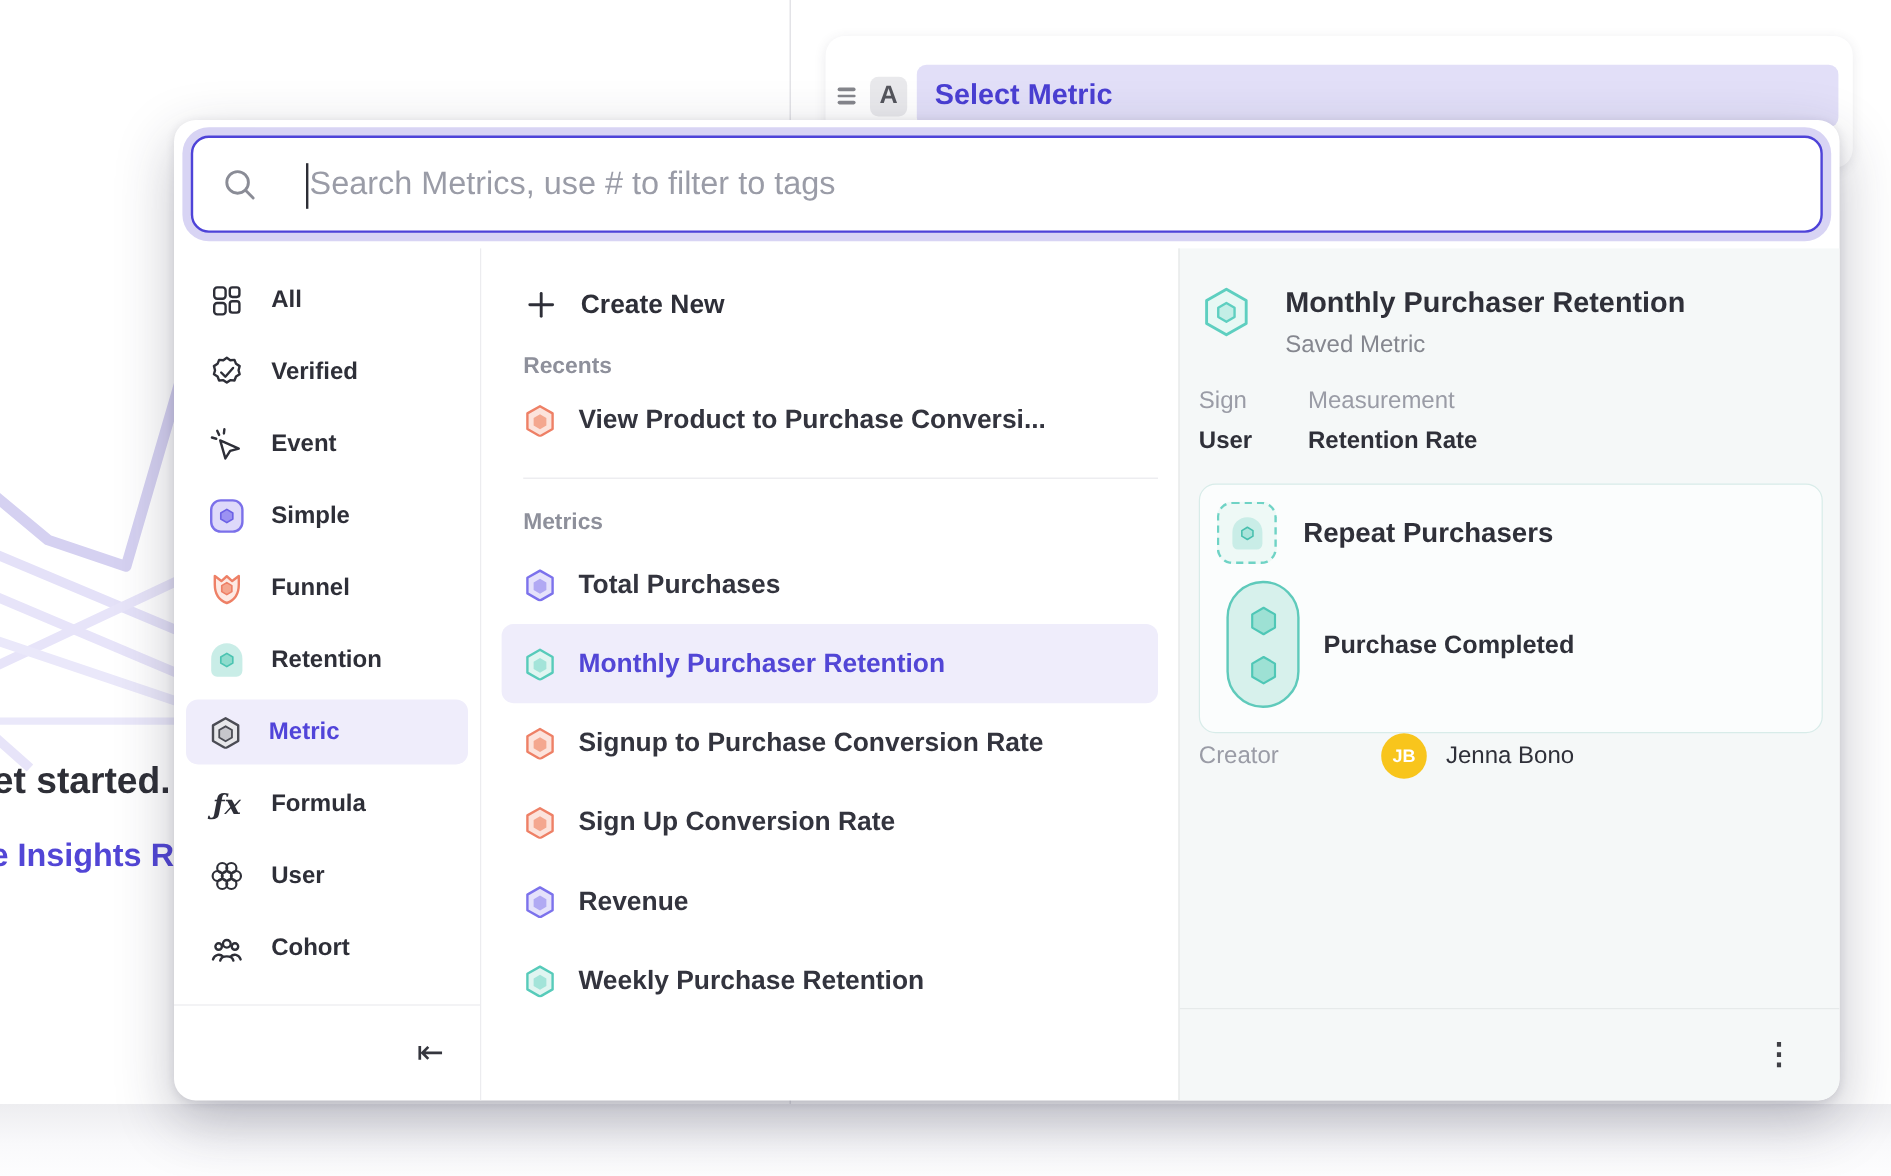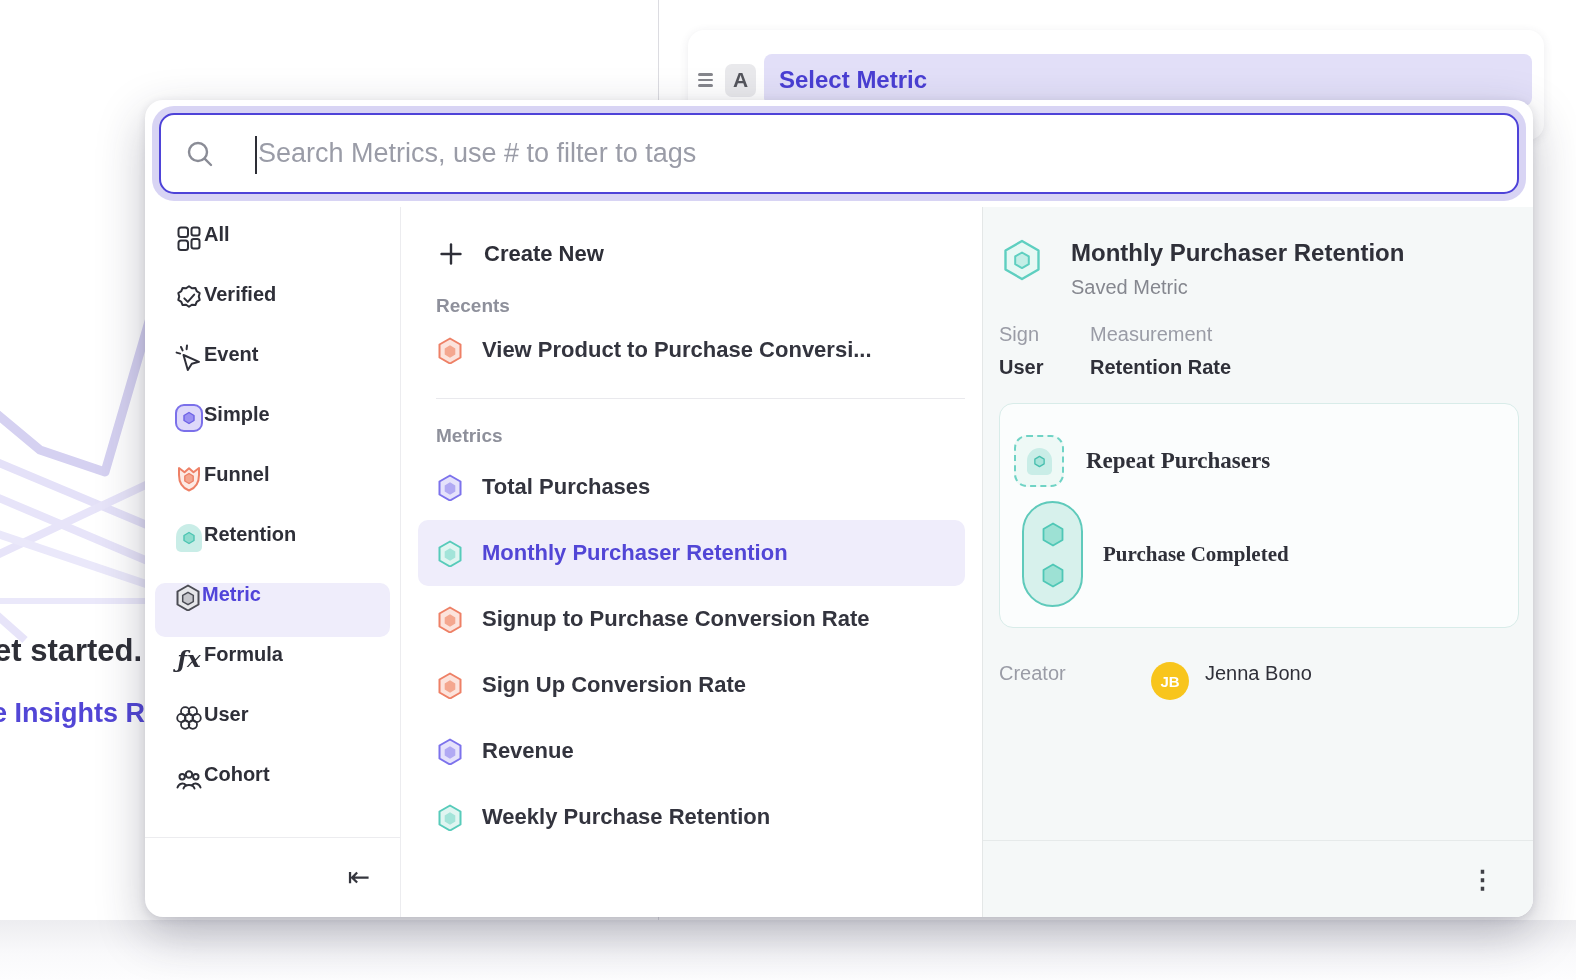--- a/index.html
+++ b/index.html
@@ -38,21 +38,21 @@
   .caret { position: absolute; left: 94px; top: 21px; width: 2px; height: 38px; background: #2d2e36; animation: blink 1.1s steps(1) infinite; }
   @keyframes blink { 50% { opacity: 0; } }
   .search-input { width: 100%; height: 100%; border: none; outline: none; background: transparent;
                   padding-left: 97px; font-size: 27px; color: #ef4444; font-family: "Liberation Sans", sans-serif; }
   .search-input::placeholder { color: #9a9ca7; }
 
   .modal-body { display: flex; height: 710px; }
 
   
   .cats { position: relative; width: 256px; border-right: 1px solid #ececef; padding: 16px 10px 0 10px; }
-  .cat-item { display: flex; height: 54px; margin-bottom: 6px;
+  .cat-item { display: flex; align-items: center; gap: 22px; height: 54px; margin-bottom: 6px;
               padding-left: 19px; border-radius: 10px; cursor: pointer; }
   .cat-item .label { font-size: 20px; font-weight: 600; color: #2e2f38; }
   .cat-item.selected { background: #efedfb; }
   .cat-item.selected .label { color: #5144d9; }
   .cat-icn { width: 30px; height: 30px; display: flex; align-items: center; justify-content: center; flex: 0 0 30px; }
   .cats-footer { position: absolute; left: 0; bottom: 0; width: 100%; height: 80px; border-top: 1px solid #ececef;
                  display: flex; align-items: center; justify-content: flex-end; padding-right: 30px; }
   .collapse-btn { font-size: 27px; color: #35363e; cursor: pointer; line-height: 1; }
 
   
@@ -90,34 +90,34 @@
              padding: 30px 14px 0 16px; }
   .d-header { display: flex; gap: 26px; }
   .d-title { font-size: 24px; font-weight: 700; color: #2f3039; padding-top: 2px; }
   .d-sub { font-size: 20px; color: #85878f; margin-top: 9px; }
   .meta { display: flex; margin-top: 24px; }
   .meta-col1 { width: 91px; }
   .meta-lab { font-size: 20px; color: #9a9ca6; }
   .meta-val { font-size: 20px; font-weight: 700; color: #2f3039; margin-top: 10px; }
 
   .def-card { margin-top: 24px; background: #fbfdfd; border: 1px solid #d8ece9; border-radius: 14px;
-              padding: 31px 16px 20px 14px; font-family: Liberation Serif, serif; }
+              padding: 14px 16px 20px 14px; }
   .def-head { display: flex; align-items: center; gap: 22px; }
   .dashed-icn { width: 50px; height: 52px; border: 2px dashed #6fd3c5; border-radius: 13px; background: #eef9f6;
                 display: flex; align-items: center; justify-content: center; }
   .dashed-icn .arch { width: 25px; height: 27px; }
   .def-title { font-size: 23px; font-weight: 700; color: #2f3039; }
   .def-body { display: flex; gap: 20px; margin-top: 14px; padding-left: 8px; }
   .step-pill { width: 61px; height: 106px; background: #d7f1ec; border: 2px solid #5fcabb; border-radius: 31px;
                display: flex; flex-direction: column; align-items: center; justify-content: center; gap: 15px; }
   .steps { display: flex; flex-direction: column; justify-content: center; gap: 14px; }
   .step-line { font-size: 21px; font-weight: 700; color: #2f3039; line-height: 27px; }
   .step-line .then { font-weight: 400; color: #b9bbc3; }
 
-  .creator-row { display: flex; margin-top: 34px; }
+  .creator-row { display: flex; align-items: center; }
   .creator-lab { font-size: 20px; color: #9a9ca6; width: 152px; }
   .avatar { width: 38px; height: 38px; border-radius: 50%; background: #f8c51c; color: #fff; font-weight: 700;
             font-size: 15px; display: flex; align-items: center; justify-content: center; }
   .creator-name { font-size: 20px; color: #2f3039; margin-left: 16px; }
 
   .d-footer { position: absolute; left: 0; bottom: 0; width: 100%; height: 77px; border-top: 1px solid #e6eaea;
               display: flex; align-items: center; justify-content: flex-end; padding-right: 38px; }
   .kebab { font-size: 25px; font-weight: 700; color: #3f4046; cursor: pointer; letter-spacing: 0; line-height: 1; }
 
   .line-icn { stroke: #2e2f38; stroke-width: 2; fill: none; stroke-linecap: round; stroke-linejoin: round; }

